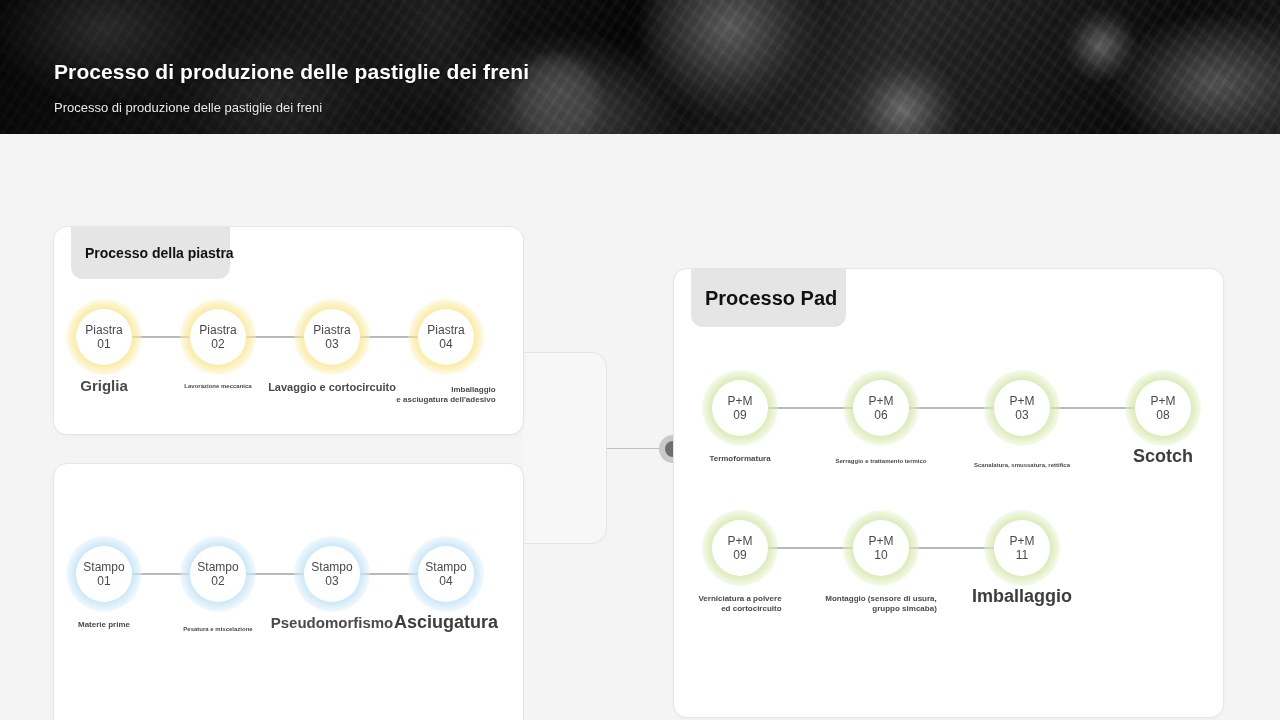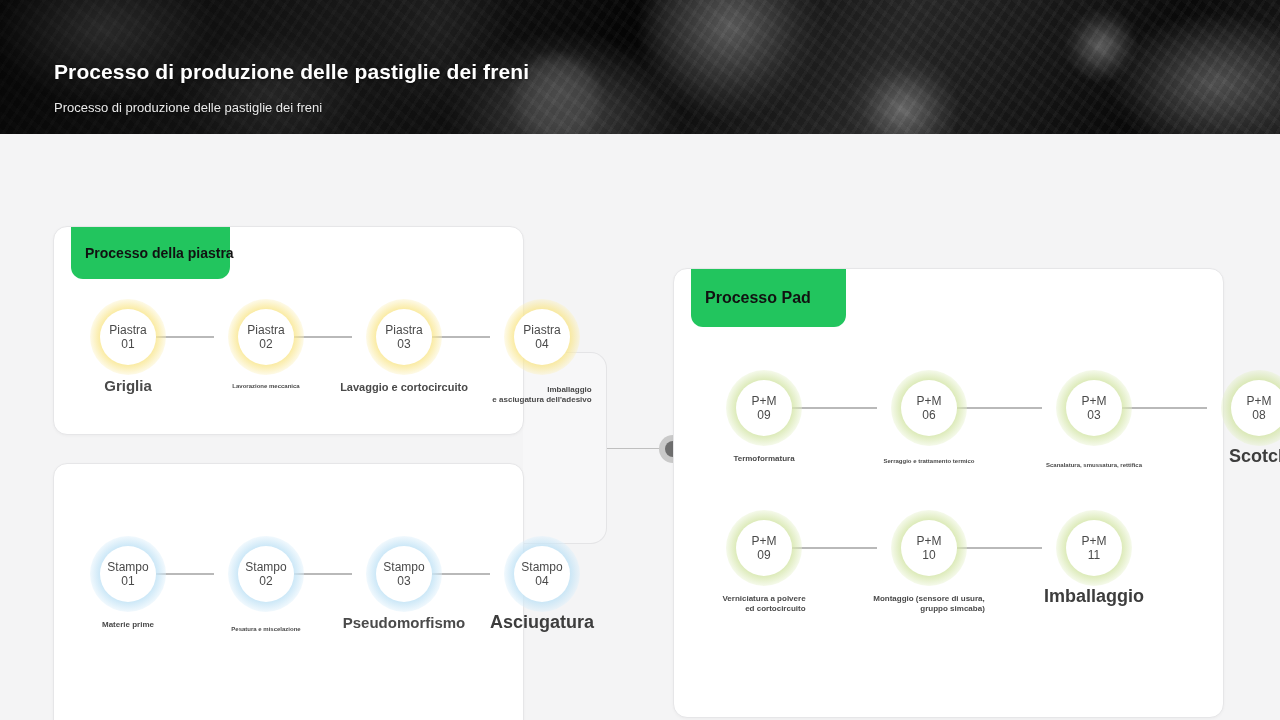--- a/index.html
+++ b/index.html
@@ -69,40 +69,39 @@
     border-radius: 14px;
     box-shadow: 0 1px 3px rgba(0,0,0,.035);
   }
   #card-plate  { left: 53px;  top: 48px;  width: 471px; height: 209px; }
   #card-mold   { left: 53px;  top: 285px; width: 471px; height: 388px; }
   #card-pad    { left: 673px; top: 90px;  width: 551px; height: 450px; }
 
   .badge {
     position: absolute;
     left: 17px; top: 0;
-    background: #22c55e;
+    background: #e5e5e5;
     border-bottom-left-radius: 12px;
     border-bottom-right-radius: 12px;
     display: flex; align-items: center;
     padding: 0 14px;
     white-space: nowrap;
     color: #111111;
     font-weight: bold;
   }
   .badge.small { height: 52px; width: 159px; font-size: 14px; }
-  .badge.large { height: 58px; width: 155px; font-size: 16px; }
+  .badge.large { height: 58px; width: 155px; font-size: 20px; }
   .badge span { position: relative; left: 0; }
 
   
   .flow { position: absolute; display: flex; align-items: flex-start; }
   .node-wrap {
     position: relative;
     display: flex; flex-direction: column; align-items: center;
     flex: 0 0 auto;
-    margin-left: 24px;
   }
   .node {
     position: relative;
     width: 56px; height: 56px;
     border-radius: 50%;
     background: #ffffff;
     display: flex; flex-direction: column;
     align-items: center; justify-content: center;
     font-size: 12px; line-height: 14px; color: #4a4a4a;
     z-index: 2;

